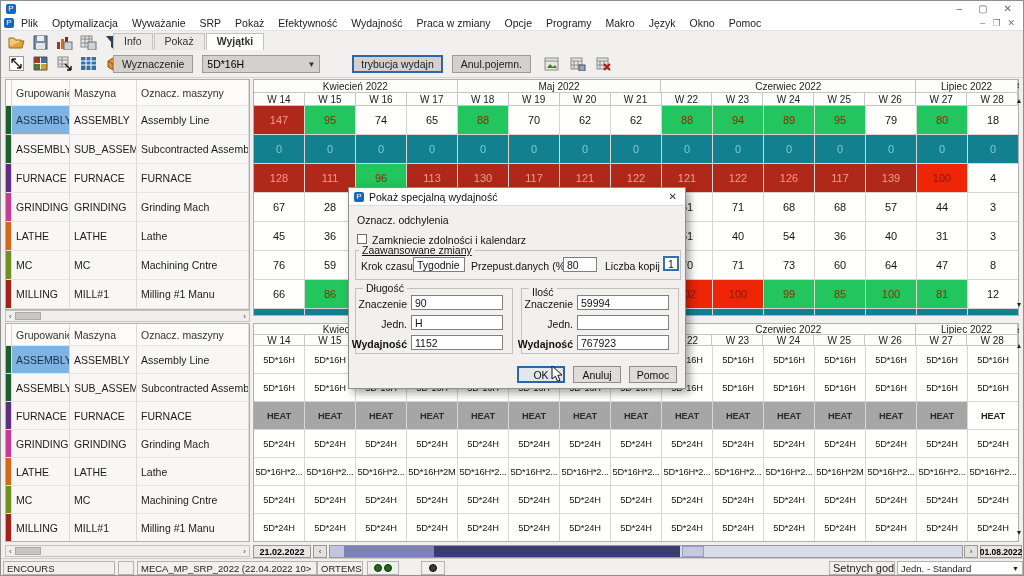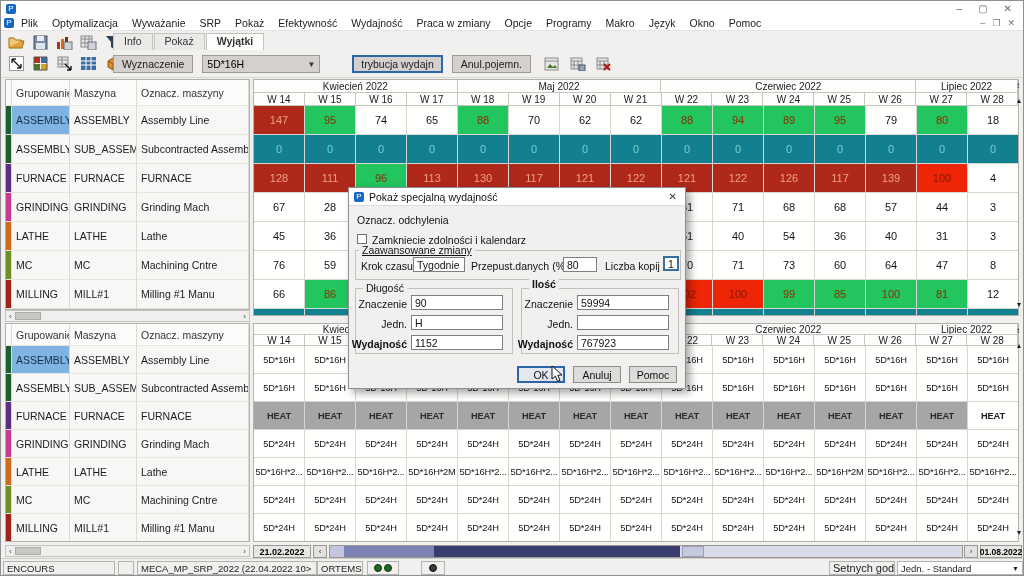--- a/index.html
+++ b/index.html
@@ -709,21 +709,21 @@
     <div class="dgroup" style="left:6px;top:100px;width:158px;height:66px;"></div>
     <span class="dlegend" style="left:14px;top:94px;">Długość</span>
     <span class="dlabel r" style="left:6px;top:110px;width:52px;">Znaczenie</span>
     <input class="dinput" readonly="" style="left: 62px; top: 107px; width: 92px;" value="90">
     <span class="dlabel r" style="left:6px;top:130px;width:52px;">Jedn.</span>
     <input class="dinput" readonly="" style="left: 62px; top: 127px; width: 92px;" value="H">
     <span class="dlabel r b" style="left:0px;top:150px;width:58px;">Wydajność</span>
     <input class="dinput" readonly="" style="left: 62px; top: 147px; width: 92px;" value="1152">
 
     <div class="dgroup" style="left:172px;top:100px;width:158px;height:66px;"></div>
-    <span class="dlegend" style="left:180px;top:90px;font-weight:bold;">Ilość</span>
+    <span class="dlegend" style="left:180px;top:98px;">Ilość</span>
     <span class="dlabel r" style="left:172px;top:110px;width:52px;">Znaczenie</span>
     <input class="dinput" readonly="" style="left: 228px; top: 107px; width: 92px;" value="59994">
     <span class="dlabel r" style="left:172px;top:130px;width:52px;">Jedn.</span>
     <input class="dinput" readonly="" style="left: 228px; top: 127px; width: 92px;" value="">
     <span class="dlabel r b" style="left:166px;top:150px;width:58px;">Wydajność</span>
     <input class="dinput" readonly="" style="left: 228px; top: 147px; width: 92px;" value="767923">
 
     <div class="dbtn default" style="left:168px;top:178px;">OK</div>
     <div class="dbtn" style="left:224px;top:178px;">Anuluj</div>
     <div class="dbtn" style="left:280px;top:178px;">Pomoc</div>

